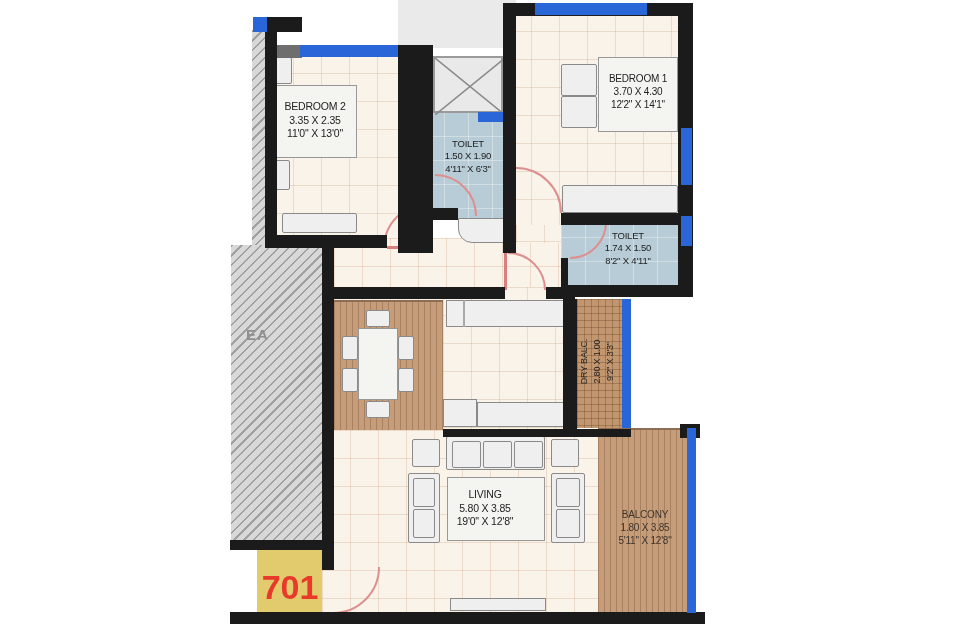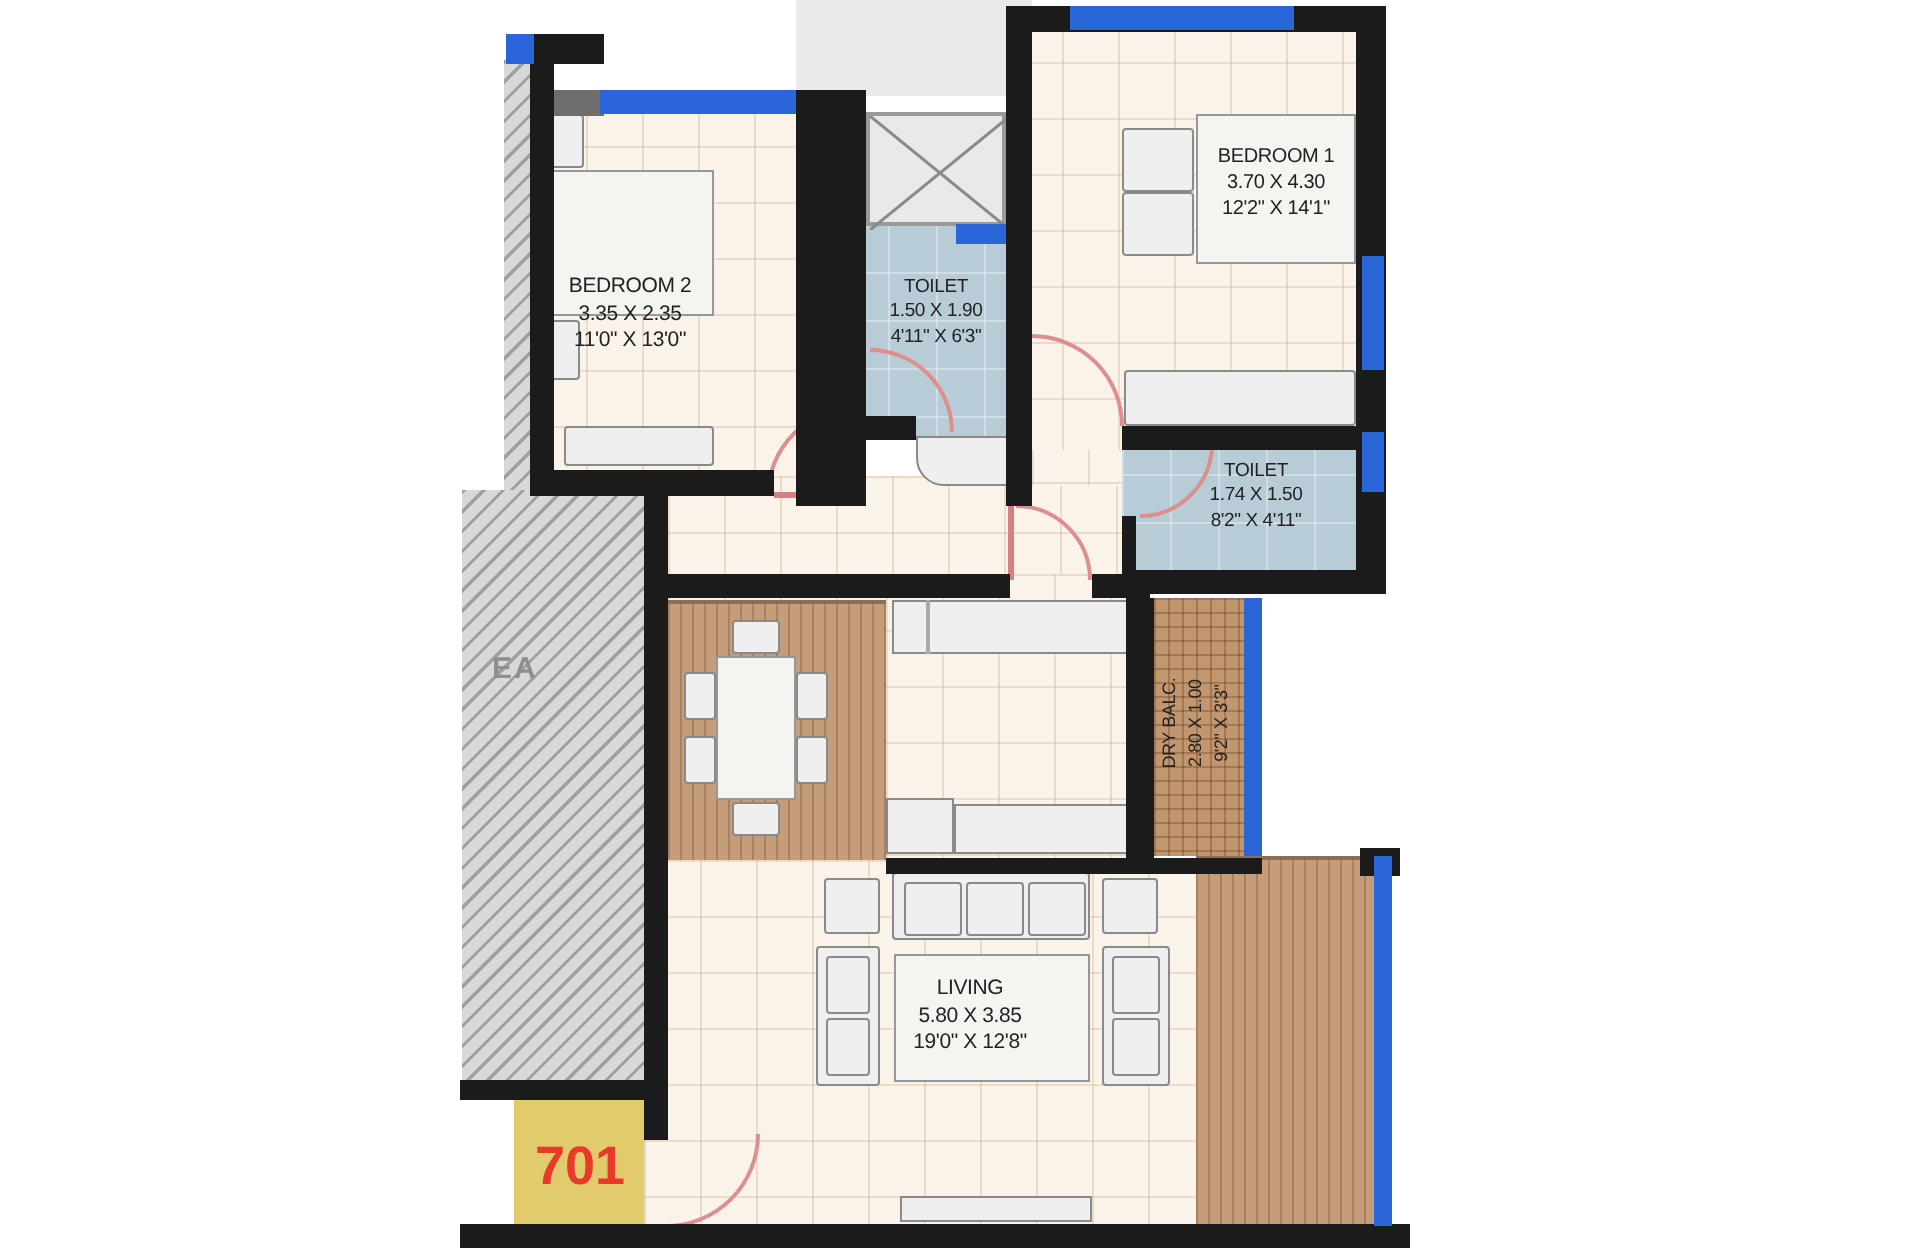--- a/index.html
+++ b/index.html
@@ -39,21 +39,21 @@
   .arc.nw i{left:0;top:0}
   .arc.ne i{left:-100%;top:0}
   .arc.se i{left:-100%;top:-100%}
   .leaf{background:#d87f7f;z-index:3;}
   
   .lbl{z-index:6;font-size:10.5px;line-height:1.3;color:#222;text-align:center;
        letter-spacing:-0.2px;}
   .lbl span{display:block;white-space:nowrap;}
   .lbl-deck{color:#3d342a;}
   .lbl-rot{transform:rotate(-90deg);transform-origin:center;font-size:9px;line-height:1.45;}
-  .unitnum{z-index:6;font-size:27px;font-weight:bold;color:#e8392b;text-align:center;}
+  .unitnum{z-index:6;font-size:34px;font-weight:bold;color:#e8392b;text-align:center;}
   .eatext{z-index:6;font-size:15px;color:#8f8f8f;letter-spacing:1px;}
   svg line{stroke:#8a8a8a;stroke-width:1.5;}
 </style>
 </head>
 <body>
 
 <div id="canvas">
 
   <div class="abs grayzone" style="left:398px;top:0;width:118px;height:48px;"></div>
   <div class="abs hatch" style="left:252px;top:30px;width:13px;height:215px;"></div>
@@ -163,21 +163,21 @@
 
   <div class="abs win" style="left:253px;top:17px;width:14px;height:15px;"></div>
   <div class="abs win" style="left:300px;top:45px;width:98px;height:12px;"></div>
   <div class="abs win" style="left:478px;top:112px;width:25px;height:10px;"></div>
   <div class="abs win" style="left:535px;top:3px;width:112px;height:12px;"></div>
   <div class="abs win" style="left:681px;top:128px;width:11px;height:57px;"></div>
   <div class="abs win" style="left:681px;top:216px;width:11px;height:30px;"></div>
   <div class="abs win" style="left:622px;top:299px;width:9px;height:129px;"></div>
   <div class="abs win" style="left:687px;top:428px;width:9px;height:185px;"></div>
 
-  <div class="abs lbl" style="left:272px;top:100px;width:86px;margin-top:37px;">
+  <div class="abs lbl" style="left:272px;top:100px;width:86px;">
     <span>BEDROOM 2</span>
     <span>3.35 X 2.35</span>
     <span>11'0" X 13'0"</span>
   </div>
   <div class="abs lbl" style="left:598px;top:72px;width:80px;font-size:10px;">
     <span>BEDROOM 1</span>
     <span>3.70 X 4.30</span>
     <span>12'2" X 14'1"</span>
   </div>
   <div class="abs lbl" style="left:428px;top:138px;width:80px;font-size:9.5px;">
@@ -193,16 +193,21 @@
   <div class="abs lbl lbl-rot" style="left:548px;top:342px;width:100px;">
     <span>DRY BALC.</span>
     <span>2.80 X 1.00</span>
     <span>9'2" X 3'3"</span>
   </div>
   <div class="abs lbl" style="left:436px;top:488px;width:98px;">
     <span>LIVING</span>
     <span>5.80 X 3.85</span>
     <span>19'0" X 12'8"</span>
   </div>
+  <div class="abs lbl lbl-deck" style="left:605px;top:508px;width:80px;font-size:10px;">
+    <span>BALCONY</span>
+    <span>1.80 X 3.85</span>
+    <span>5'11" X 12'8"</span>
+  </div>
   <div class="abs unitnum" style="left:260px;top:568px;width:60px;">701</div>
   <div class="abs eatext" style="left:246px;top:326px;font-weight:bold;">EA</div>
 
 </div>
 
 </body></html>

